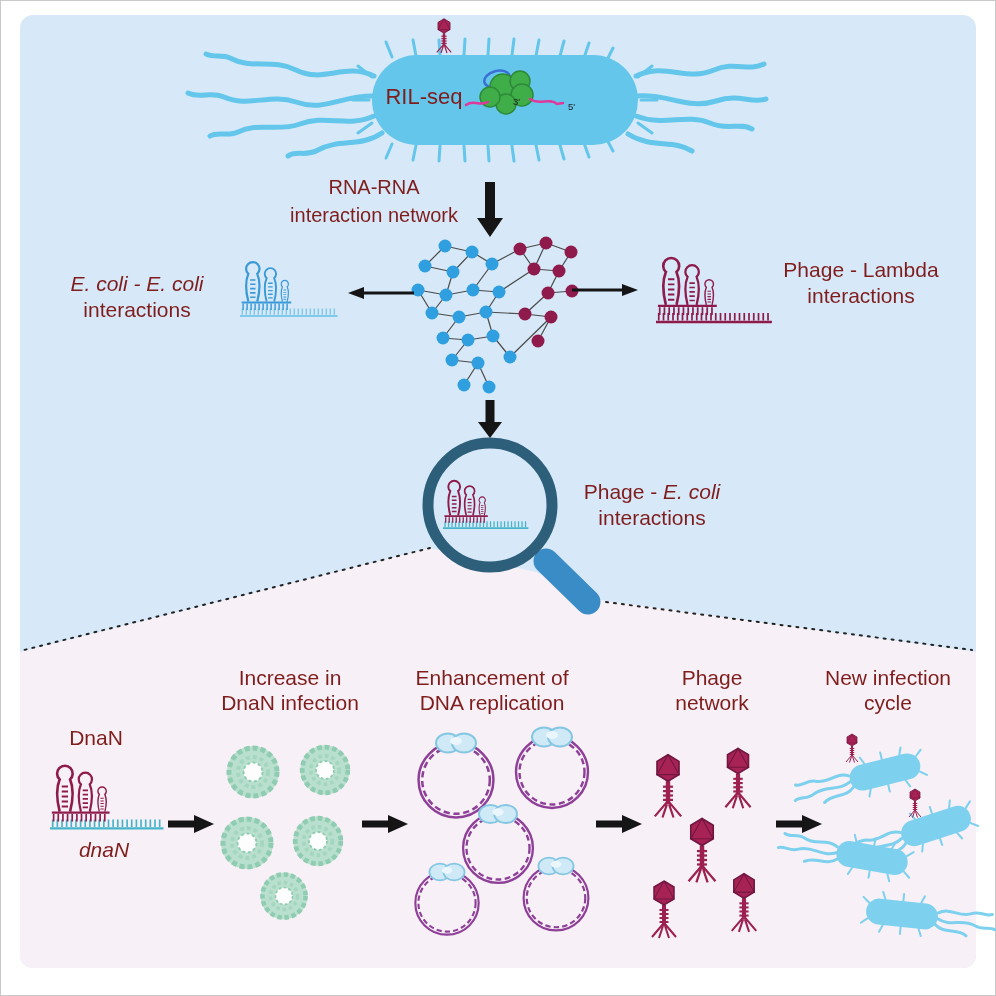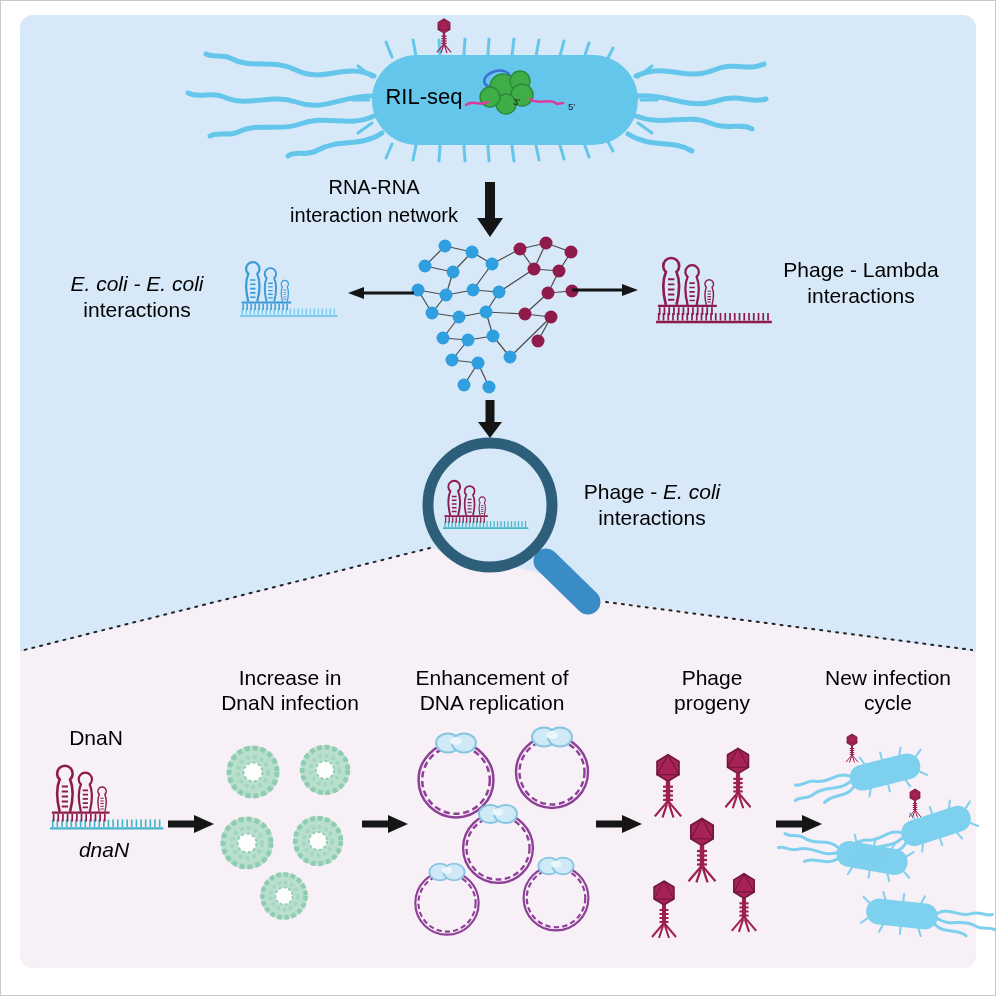--- a/index.html
+++ b/index.html
@@ -7,21 +7,21 @@
     width:996px;height:996px;position:relative;overflow:hidden;
     background:#ffffff;
     font-family:"Liberation Sans", sans-serif;
     color:#111;
   }
   .frame{position:absolute;inset:0;border:1px solid #c9c9c9;pointer-events:none;}
   svg.art{position:absolute;left:0;top:0;}
   .lbl{
     position:absolute;transform:translateX(-50%);
     text-align:center;font-size:21px;line-height:1.15;
-    color:#000000;white-space:nowrap;
+    color:#7f1d1d;white-space:nowrap;
   }
   .italic{font-style:italic;}
   .fs20{font-size:20px;}
   .fs22{font-size:22px;}
 </style>
 </head>
 <body>
 
 <div class="frame"></div>
 
@@ -279,16 +279,16 @@
 <div class="lbl" style="left:96px;top:726px;">DnaN</div>
 <div class="lbl italic" style="left:104px;top:838px;">dnaN</div>
 
 <div class="lbl" style="left:290px;top:666px;">Increase in</div>
 <div class="lbl" style="left:290px;top:691px;">DnaN infection</div>
 
 <div class="lbl" style="left:492px;top:666px;">Enhancement of</div>
 <div class="lbl" style="left:492px;top:691px;">DNA replication</div>
 
 <div class="lbl" style="left:712px;top:666px;">Phage</div>
-<div class="lbl" style="left:712px;top:691px;">progeny</div>
+<div class="lbl" style="left:712px;top:691px;">network</div>
 
 <div class="lbl" style="left:888px;top:666px;">New infection</div>
 <div class="lbl" style="left:888px;top:691px;">cycle</div>
 
 </body></html>

